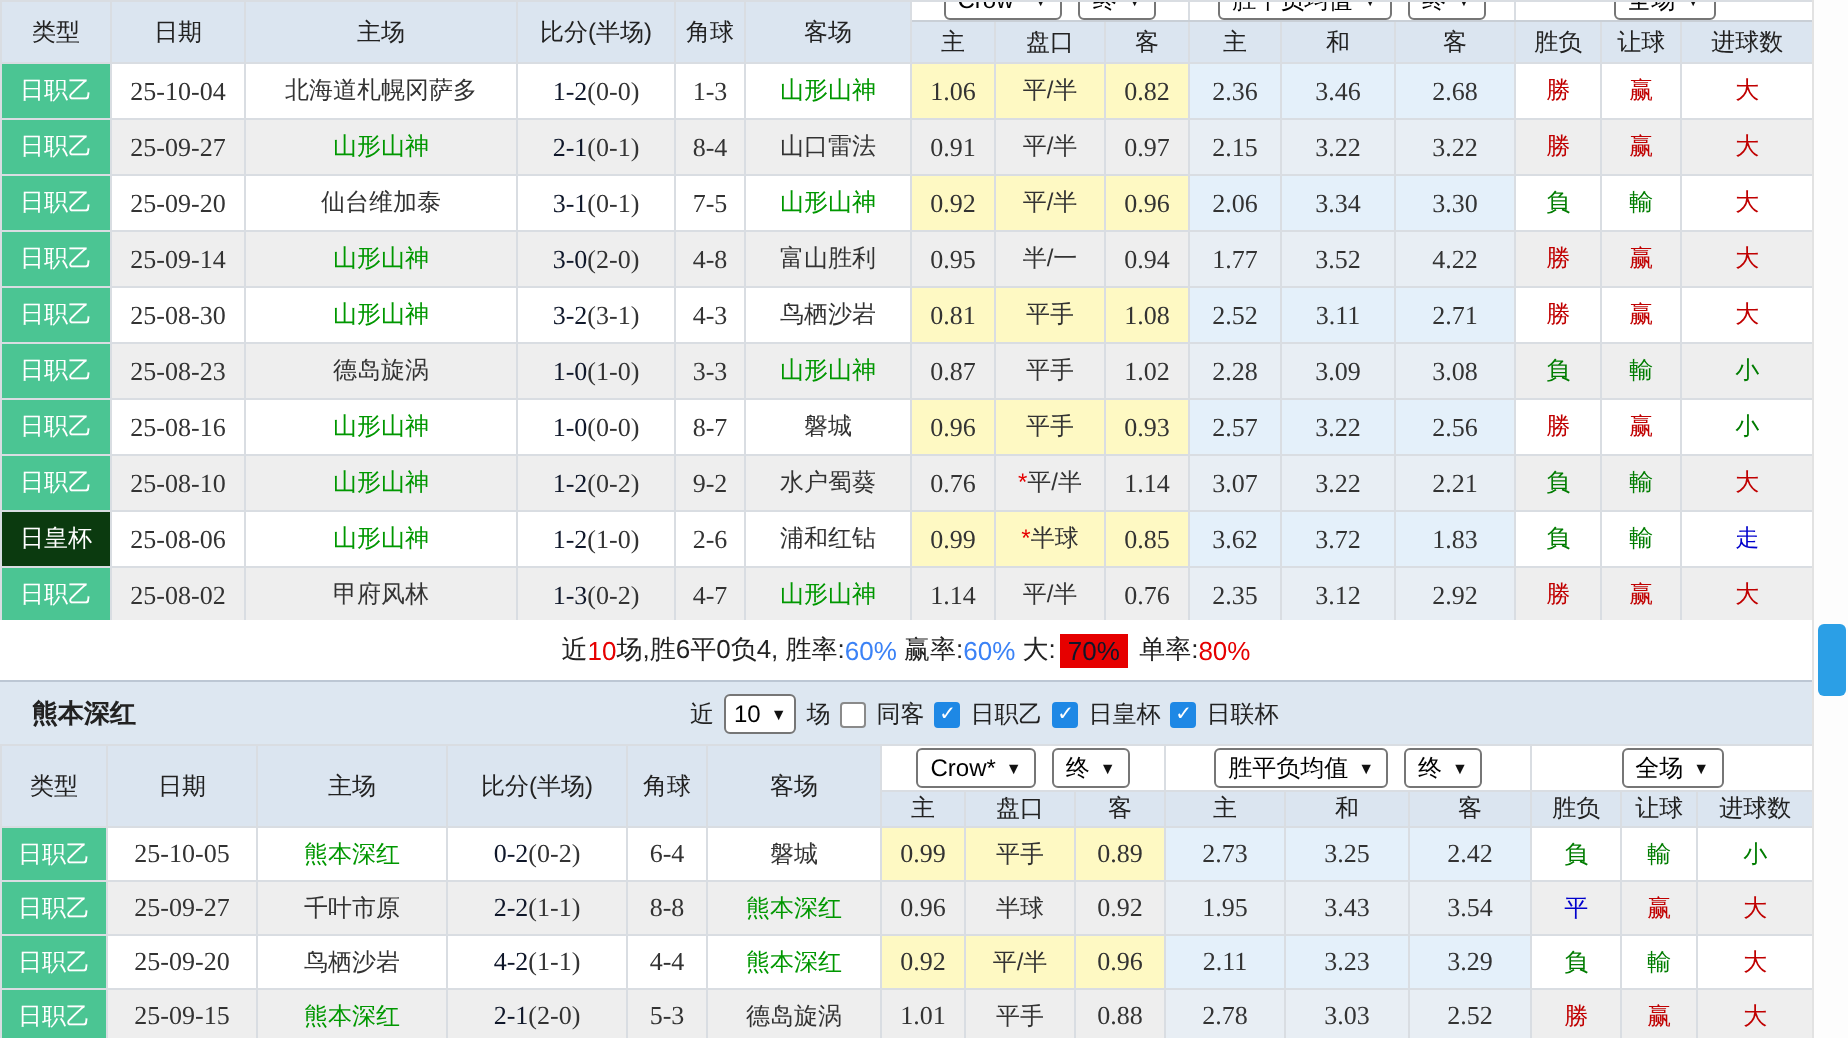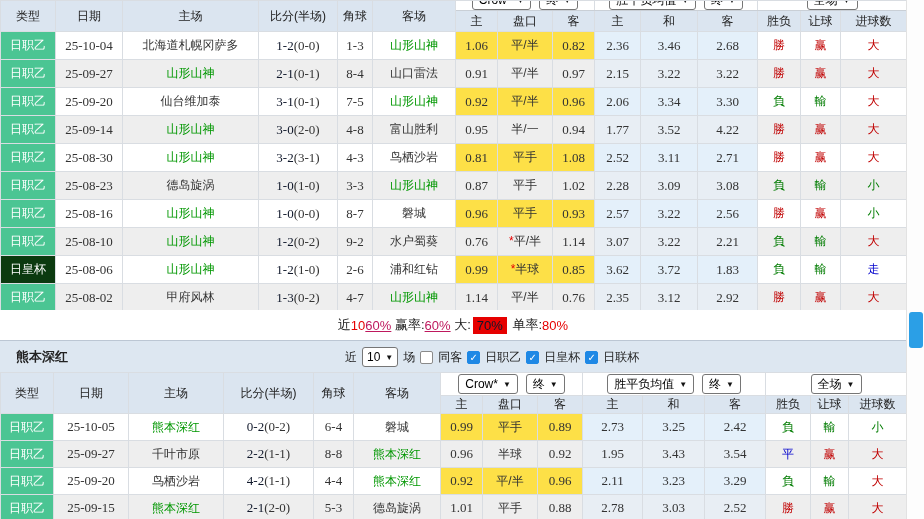--- a/index.html
+++ b/index.html
@@ -19,38 +19,38 @@
   .t2 thead tr.lab th{height:16px;}
   .clip{height:9px;overflow:hidden;display:flex;align-items:flex-end;justify-content:center;gap:8px;}
   .full{display:flex;align-items:center;justify-content:center;gap:8px;}
   .sel{display:inline-flex;align-items:center;gap:5px;border:1px solid #767676;border-radius:3px;
        background:#fff;padding:0 6px;height:20px;box-sizing:border-box;color:#000;font-size:12px;cursor:pointer;flex:0 0 auto;}
   .sel .arr{font-size:8px;color:#111;}
   
   .t1 tbody tr{height:28px;}
   .t2 tbody tr{height:27px;}
   tr.w td{background:#fff;}
-  tr.w td.od{background:#fde047;}
+  tr.w td.od{background:#fef9c3;}
   tr.w td.mv{background:#e4f0fa;}
   tr.g td{background:#eeeeee;}
   tr.g td.mv{background:#e8eef4;}
   td.lg[data-lt="n"]{background:#4bc593;color:#fff;}
   td.lg[data-lt="c"]{background:#0b3a0f;color:#fff;}
   td.tm[data-hl="g"]{color:#009700;}
   td.tm{cursor:pointer;}
   .ft{color:#0f172a;}
   .st{color:#e60000;}
   [data-c="r"]{color:#c00000;}
   [data-c="g"]{color:#007c00;}
   [data-c="b"]{color:#0000cc;}
   
   .summary{position:absolute;left:0;top:310px;width:906px;height:30px;background:#fff;
            display:flex;align-items:center;justify-content:center;font-size:13px;color:#222;}
   .summary span[data-c="r"]{color:#e60000;}
-  .summary span[data-c="b"]{color:#be185d;text-decoration:underline;}
+  .summary span[data-c="b"]{color:#3b82f6;}
   .summary span[data-c="badge"]{background:#e60000;color:#0f172a;padding:1px 4px;margin:0 2px;}
   .summary span{white-space:pre;}
   
   .t2head{position:absolute;left:0;top:340px;width:906px;height:32px;background:#dde7f1;
           border-top:1px solid #bcc7d4;box-sizing:border-box;display:flex;align-items:center;}
   .t2title{font-weight:bold;font-size:13px;color:#222;margin-left:16px;}
   .controls{position:absolute;left:345px;top:0;height:32px;display:flex;align-items:center;gap:5px;color:#222;}
   .cb{width:13px;height:13px;box-sizing:border-box;border:1px solid #8a8a8a;border-radius:2px;
       background:#fff;display:inline-flex;align-items:center;justify-content:center;cursor:pointer;}
   .cb.on{background:#1e88e5;border-color:#1e88e5;color:#fff;font-size:10px;line-height:11px;}
@@ -304,20 +304,21 @@
           <td class="rs" data-c="r">勝</td>
           <td class="rs" data-c="r">赢</td>
           <td class="rs" data-c="r">大</td>
         </tr>
 </tbody>
 </table>
 
 <div class="summary">
   <span data-c="k">近</span>
       <span data-c="r">10</span>
+      <span data-c="k">场,胜6平0负4, 胜率:</span>
       <span data-c="b">60%</span>
       <span data-c="k"> 赢率:</span>
       <span data-c="b">60%</span>
       <span data-c="k"> 大:</span>
       <span data-c="badge">70%</span>
       <span data-c="k"> 单率:</span>
       <span data-c="r">80%</span>
 </div>
 
 <div class="t2head">

